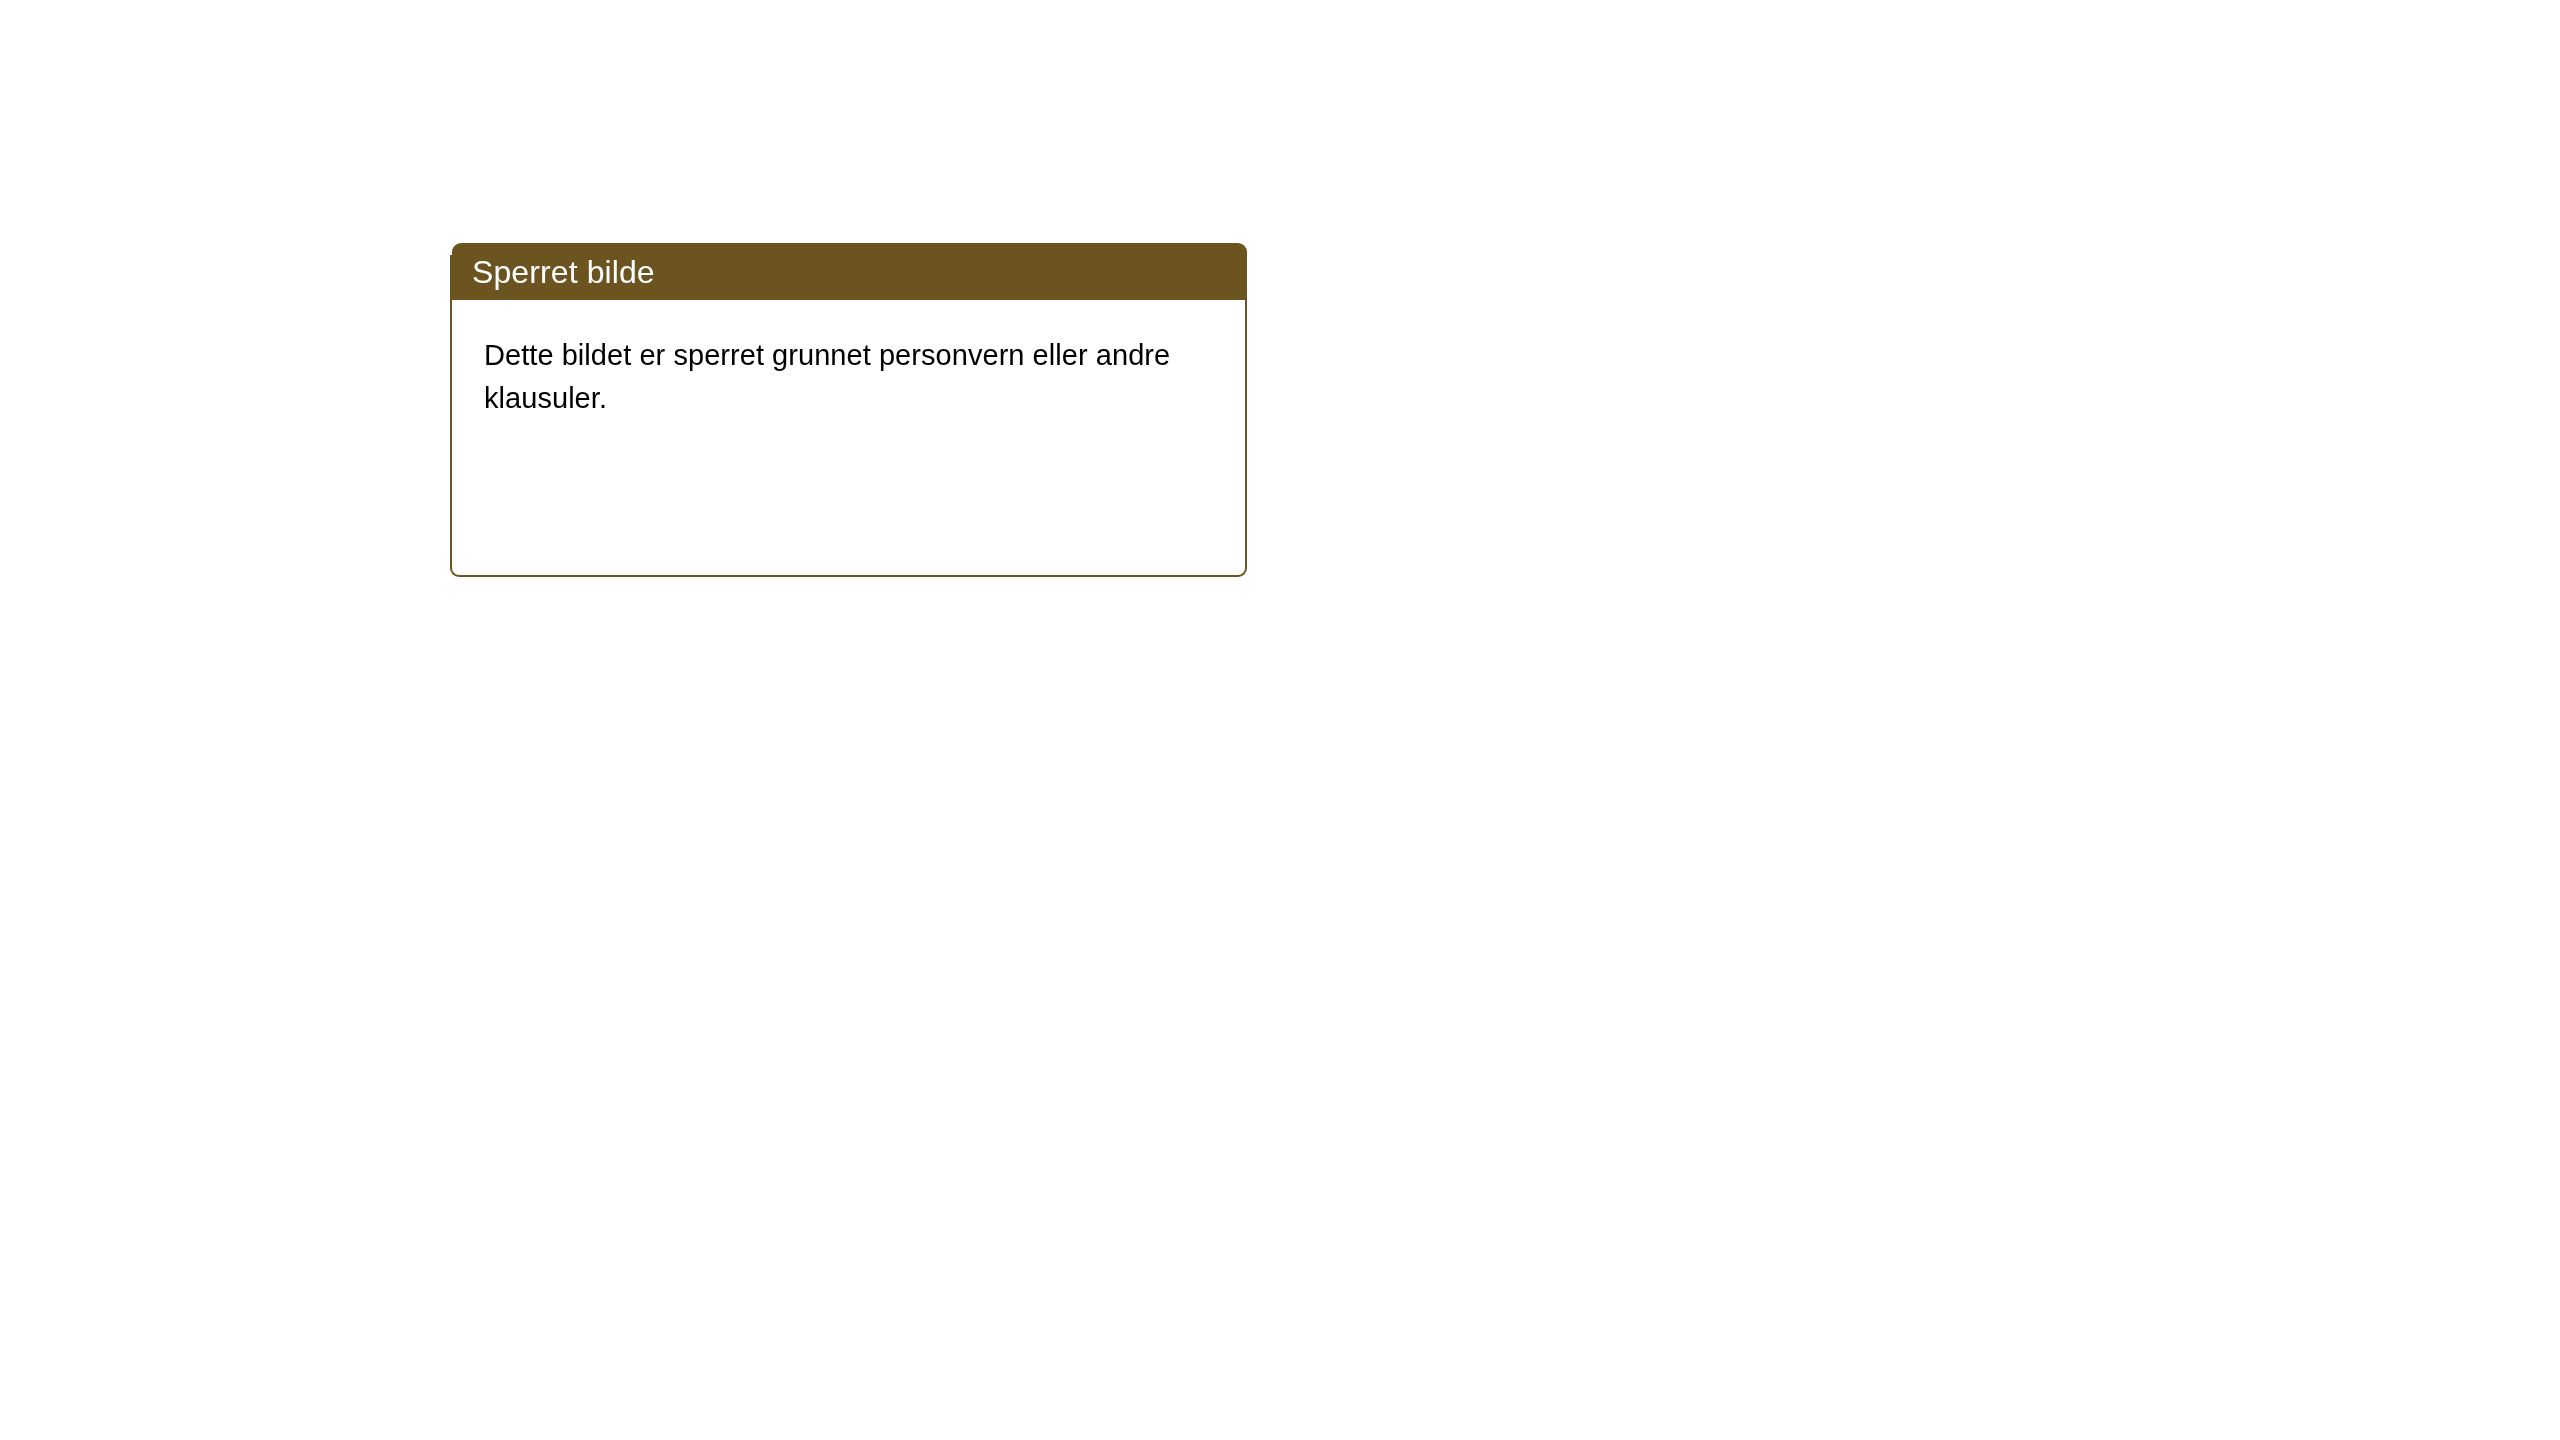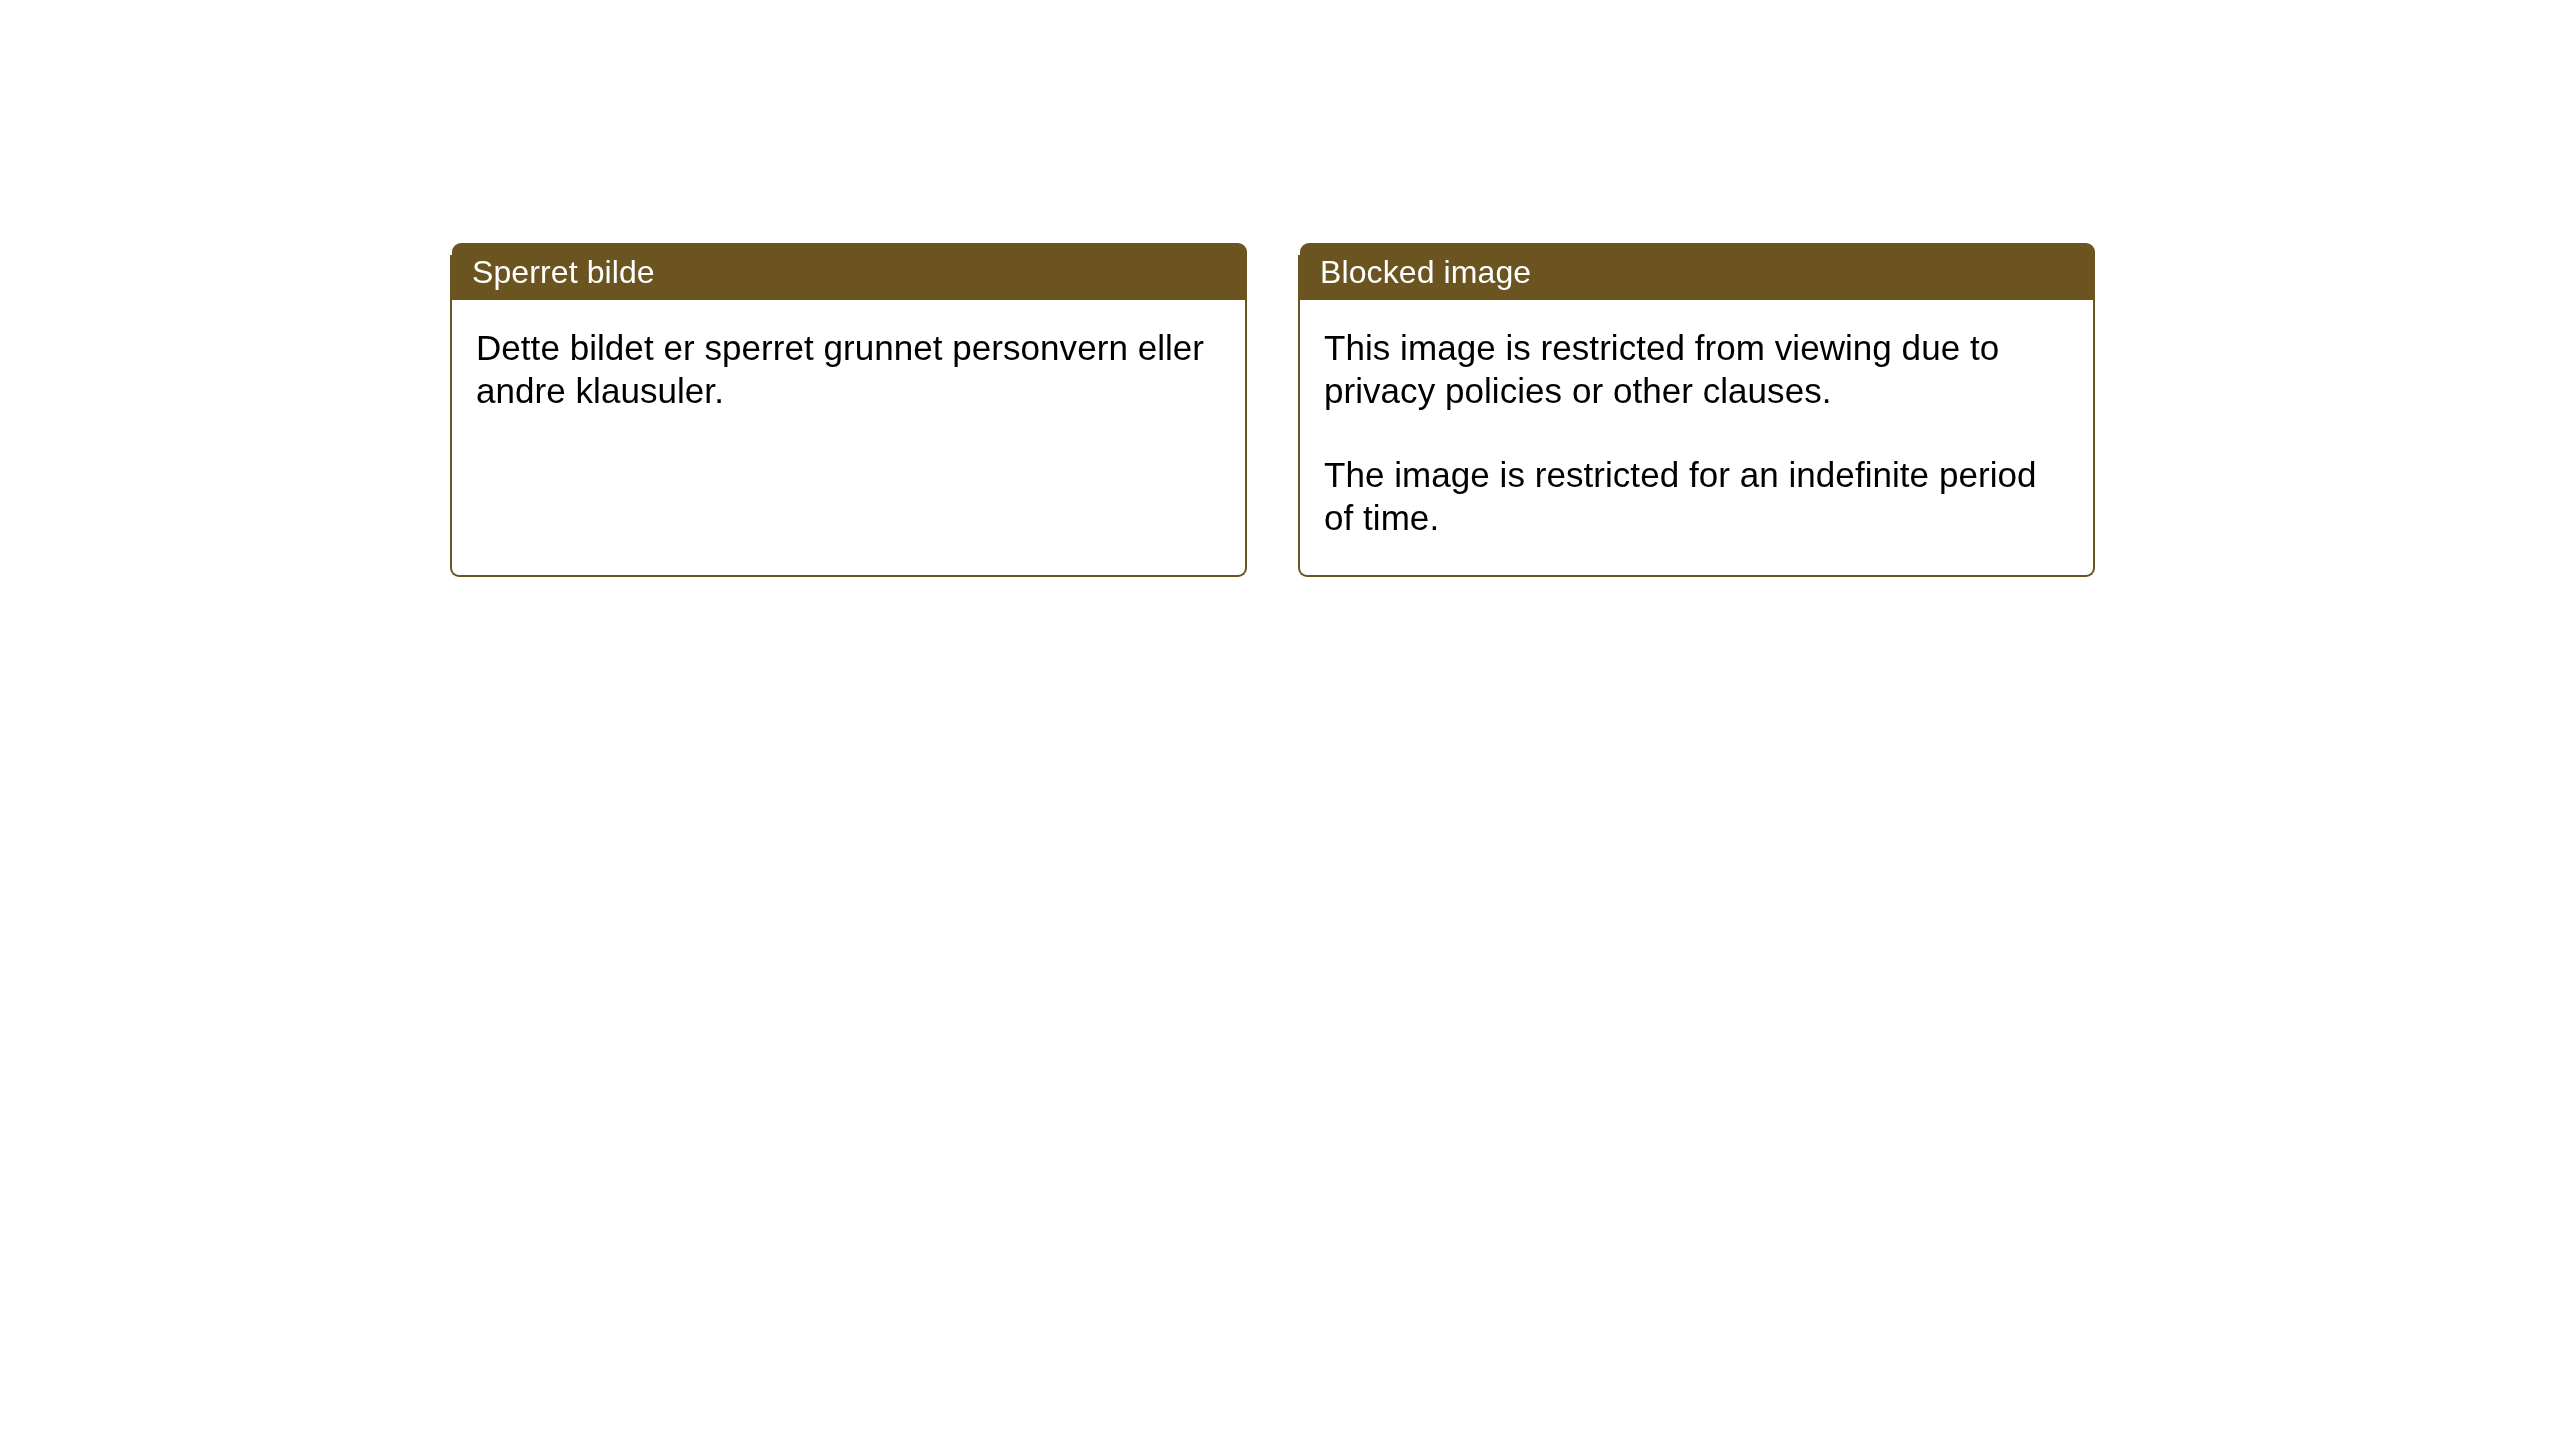--- a/index.html
+++ b/index.html
@@ -85,24 +85,24 @@
     left: 0;
     top: 12px;
     width: 2px;
     height: 48px;
     background: #6b5420;
     z-index: 3;
   }
 
   .panel-text {
     color: #000000;
-    font-size: 35px;
+    font-size: 29px;
     line-height: 43px;
     font-weight: 400;
-    margin: 4px;
+    margin: 12px;
     letter-spacing: 0.05px;
   }
 
   .panel-text + .panel-text {
     margin-top: 41px;
   }
 </style>
 </head>
 <body>
 
@@ -113,25 +113,15 @@
     <section class="panel">
       <div class="panel-edge"></div>
       <header class="panel-header">
         <span class="panel-title">Sperret bilde</span>
       </header>
       <div class="panel-body">
         <p class="panel-text">Dette bildet er sperret grunnet personvern eller andre klausuler.</p>
       </div>
     </section>
 
-    <section class="panel">
-      <div class="panel-edge"></div>
-      <header class="panel-header">
-        <span class="panel-title">Blocked image</span>
-      </header>
-      <div class="panel-body">
-        <p class="panel-text">This image is restricted from viewing due to privacy policies or other clauses.</p>
-        <p class="panel-text">The image is restricted for an indefinite period of time.</p>
-      </div>
-    </section>
 
   </div>
 </div>
 
 </body></html>

